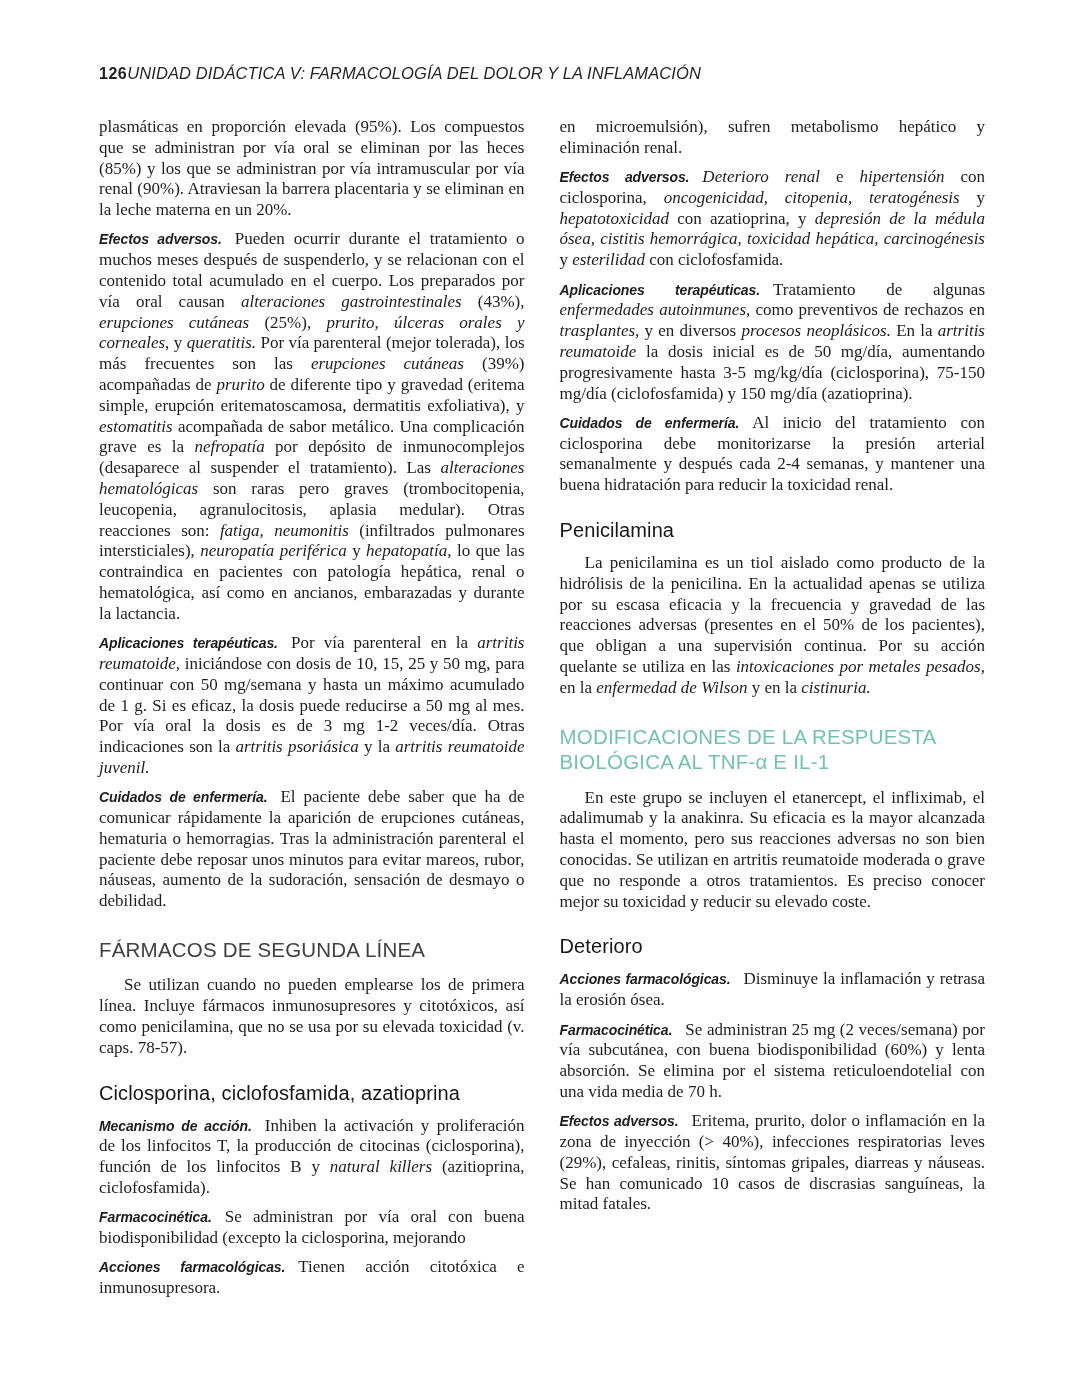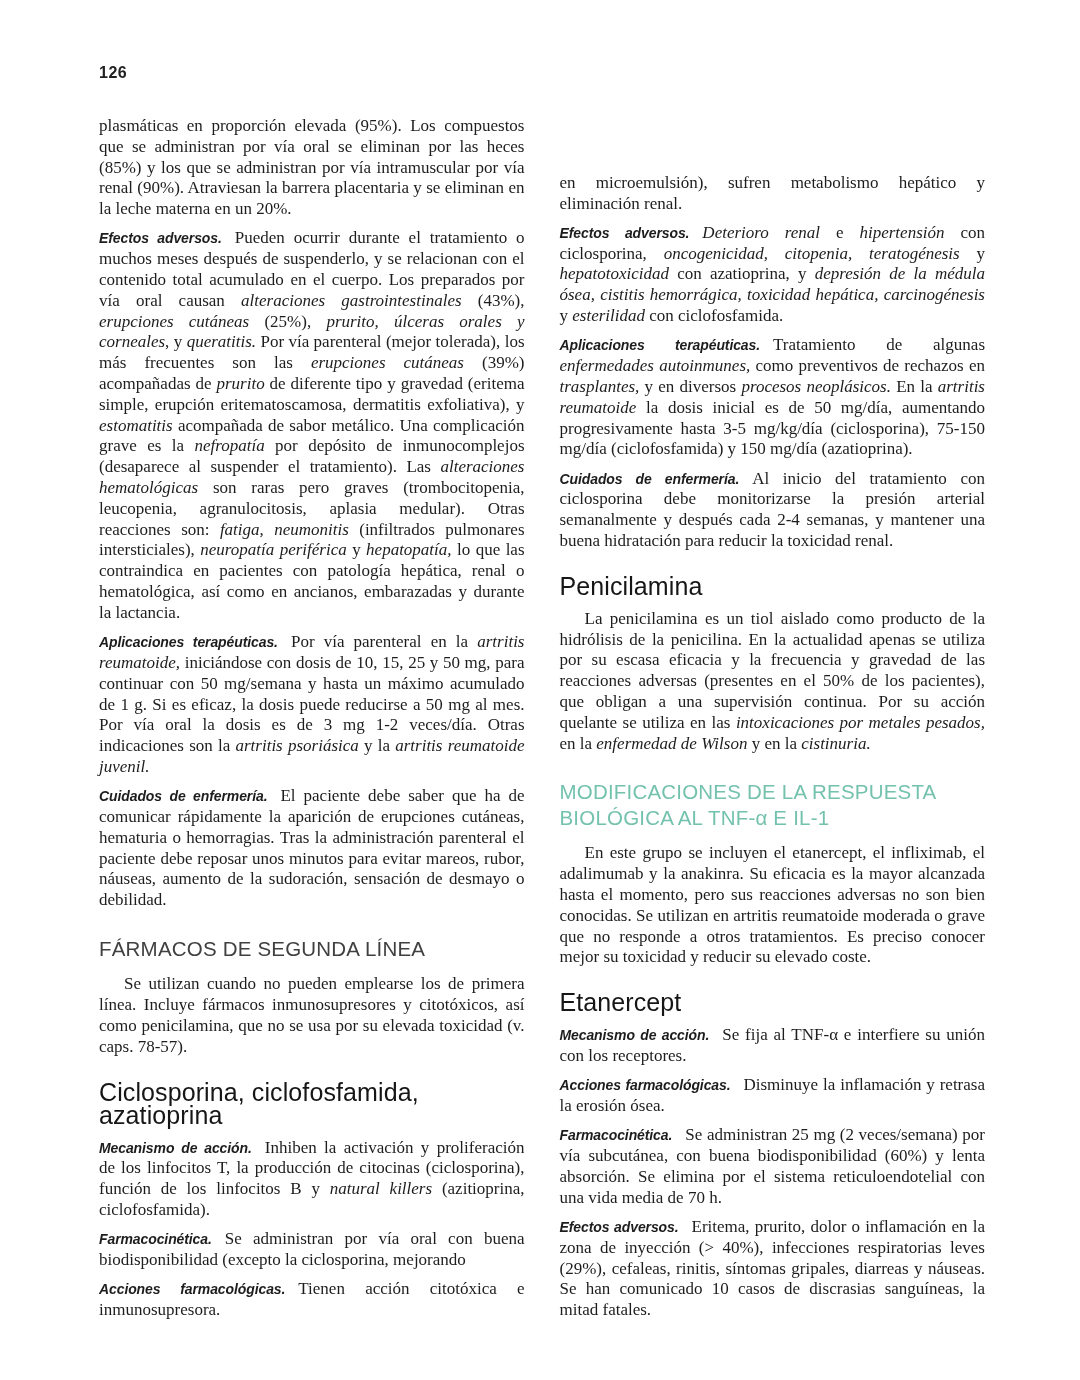--- a/index.html
+++ b/index.html
@@ -27,21 +27,20 @@
     font-size: 16.5px;
     font-style: italic;
     letter-spacing: 0.1px;
     color: #262626;
   }
   .columns {
     display: flex;
     gap: 35px;
     padding: 34px 95px 0 99px;
     box-sizing: border-box;
-    align-items: flex-end;
   }
   .col {
     flex: 1 1 0;
     min-width: 0;
     font-family: "Liberation Serif", serif;
     font-size: 17px;
     line-height: 20.8px;
     color: #1d1d1d;
     text-align: justify;
   }
@@ -61,34 +60,35 @@
     font-weight: 400;
     font-size: 20.5px;
     line-height: 25.5px;
     letter-spacing: 0.2px;
     margin: 25px 0 13px 0;
     text-align: left;
   }
   h3.sub-heading {
     font-family: "Liberation Sans", sans-serif;
     font-weight: 400;
-    font-size: 25px;
+    font-size: 20px;
     line-height: 23px;
     letter-spacing: 0.1px;
     color: #161616;
     margin: 23px 0 11px 0;
     text-align: left;
   }
   .col > :first-child { margin-top: 0; }
 </style>
 </head>
 <body>
 
 <header class="page-header">
   <span class="page-number">126</span>
+  <span class="running-title">UNIDAD DIDÁCTICA V: FARMACOLOGÍA DEL DOLOR Y LA INFLAMACIÓN</span>
 </header>
 
 <main class="columns">
   <div class="col">
       <p class="para">plasmáticas en proporción elevada (95%). Los compuestos que se administran por vía oral se eliminan por las heces (85%) y los que se administran por vía intramuscular por vía renal (90%). Atraviesan la barrera placentaria y se eliminan en la leche materna en un 20%.</p>
       <p class="para"><span class="runin">Efectos adversos.</span>Pueden ocurrir durante el tratamiento o muchos meses después de suspenderlo, y se relacionan con el contenido total acumulado en el cuerpo. Los preparados por vía oral causan <em>alteraciones gastrointestinales</em> (43%), <em>erupciones cutáneas</em> (25%), <em>prurito, úlceras orales y corneales</em>, y <em>queratitis.</em> Por vía parenteral (mejor tolerada), los más frecuentes son las <em>erupciones cutáneas</em> (39%) acompañadas de <em>prurito</em> de diferente tipo y gravedad (eritema simple, erupción eritematoscamosa, dermatitis exfoliativa), y <em>estomatitis</em> acompañada de sabor metálico. Una complicación grave es la <em>nefropatía</em> por depósito de inmunocomplejos (desaparece al suspender el tratamiento). Las <em>alteraciones hematológicas</em> son raras pero graves (trombocitopenia, leucopenia, agranulocitosis, aplasia medular). Otras reacciones son: <em>fatiga, neumonitis</em> (infiltrados pulmonares intersticiales), <em>neuropatía periférica</em> y <em>hepatopatía,</em> lo que las contraindica en pacientes con patología hepática, renal o hematológica, así como en ancianos, embarazadas y durante la lactancia.</p>
       <p class="para"><span class="runin">Aplicaciones terapéuticas.</span>Por vía parenteral en la <em>artritis reumatoide,</em> iniciándose con dosis de 10, 15, 25 y 50 mg, para continuar con 50 mg/semana y hasta un máximo acumulado de 1 g. Si es eficaz, la dosis puede reducirse a 50 mg al mes. Por vía oral la dosis es de 3 mg 1-2 veces/día. Otras indicaciones son la <em>artritis psoriásica</em> y la <em>artritis reumatoide juvenil.</em></p>
       <p class="para"><span class="runin">Cuidados de enfermería.</span>El paciente debe saber que ha de comunicar rápidamente la aparición de erupciones cutáneas, hematuria o hemorragias. Tras la administración parenteral el paciente debe reposar unos minutos para evitar mareos, rubor, náuseas, aumento de la sudoración, sensación de desmayo o debilidad.</p>
       <h2 class="sec-heading" style="color: #404040;">FÁRMACOS DE SEGUNDA LÍNEA</h2>
       <p class="para indent">Se utilizan cuando no pueden emplearse los de primera línea. Incluye fármacos inmunosupresores y citotóxicos, así como penicilamina, que no se usa por su elevada toxicidad (v. caps. 78-57).</p>
@@ -99,19 +99,18 @@
     </div>
   <div class="col">
       <p class="para">en microemulsión), sufren metabolismo hepático y eliminación renal.</p>
       <p class="para"><span class="runin">Efectos adversos.</span><em>Deterioro renal</em> e <em>hipertensión</em> con ciclosporina, <em>oncogenicidad, citopenia, teratogénesis</em> y <em>hepatotoxicidad</em> con azatioprina, y <em>depresión de la médula ósea, cistitis hemorrágica, toxicidad hepática, carcinogénesis</em> y <em>esterilidad</em> con ciclofosfamida.</p>
       <p class="para"><span class="runin">Aplicaciones terapéuticas.</span>Tratamiento de algunas <em>enfermedades autoinmunes,</em> como preventivos de rechazos en <em>trasplantes,</em> y en diversos <em>procesos neoplásicos.</em> En la <em>artritis reumatoide</em> la dosis inicial es de 50 mg/día, aumentando progresivamente hasta 3-5 mg/kg/día (ciclosporina), 75-150 mg/día (ciclofosfamida) y 150 mg/día (azatioprina).</p>
       <p class="para"><span class="runin">Cuidados de enfermería.</span>Al inicio del tratamiento con ciclosporina debe monitorizarse la presión arterial semanalmente y después cada 2-4 semanas, y mantener una buena hidratación para reducir la toxicidad renal.</p>
       <h3 class="sub-heading">Penicilamina</h3>
       <p class="para indent">La penicilamina es un tiol aislado como producto de la hidrólisis de la penicilina. En la actualidad apenas se utiliza por su escasa eficacia y la frecuencia y gravedad de las reacciones adversas (presentes en el 50% de los pacientes), que obligan a una supervisión continua. Por su acción quelante se utiliza en las <em>intoxicaciones por metales pesados,</em> en la <em>enfermedad de Wilson</em> y en la <em>cistinuria.</em></p>
       <h2 class="sec-heading" style="color: rgb(116, 194, 174);">MODIFICACIONES DE LA RESPUESTA<br>BIOLÓGICA AL TNF-α E IL-1</h2>
       <p class="para indent">En este grupo se incluyen el etanercept, el infliximab, el adalimumab y la anakinra. Su eficacia es la mayor alcanzada hasta el momento, pero sus reacciones adversas no son bien conocidas. Se utilizan en artritis reumatoide moderada o grave que no responde a otros tratamientos. Es preciso conocer mejor su toxicidad y reducir su elevado coste.</p>
-      <h3 class="sub-heading">Etanercept</h3>
-      <p class="para"><span class="runin">Mecanismo de acción.</span>Se fija al TNF-α e interfiere su unión con los receptores.</p>
+      <h3 class="sub-heading">Deterioro</h3>
       <p class="para"><span class="runin">Acciones farmacológicas.</span>Disminuye la inflamación y retrasa la erosión ósea.</p>
       <p class="para"><span class="runin">Farmacocinética.</span>Se administran 25 mg (2 veces/semana) por vía subcutánea, con buena biodisponibilidad (60%) y lenta absorción. Se elimina por el sistema reticuloendotelial con una vida media de 70 h.</p>
       <p class="para"><span class="runin">Efectos adversos.</span>Eritema, prurito, dolor o inflamación en la zona de inyección (&gt; 40%), infecciones respiratorias leves (29%), cefaleas, rinitis, síntomas gripales, diarreas y náuseas. Se han comunicado 10 casos de discrasias sanguíneas, la mitad fatales.</p>
     </div>
 </main>
 
 </body></html>

